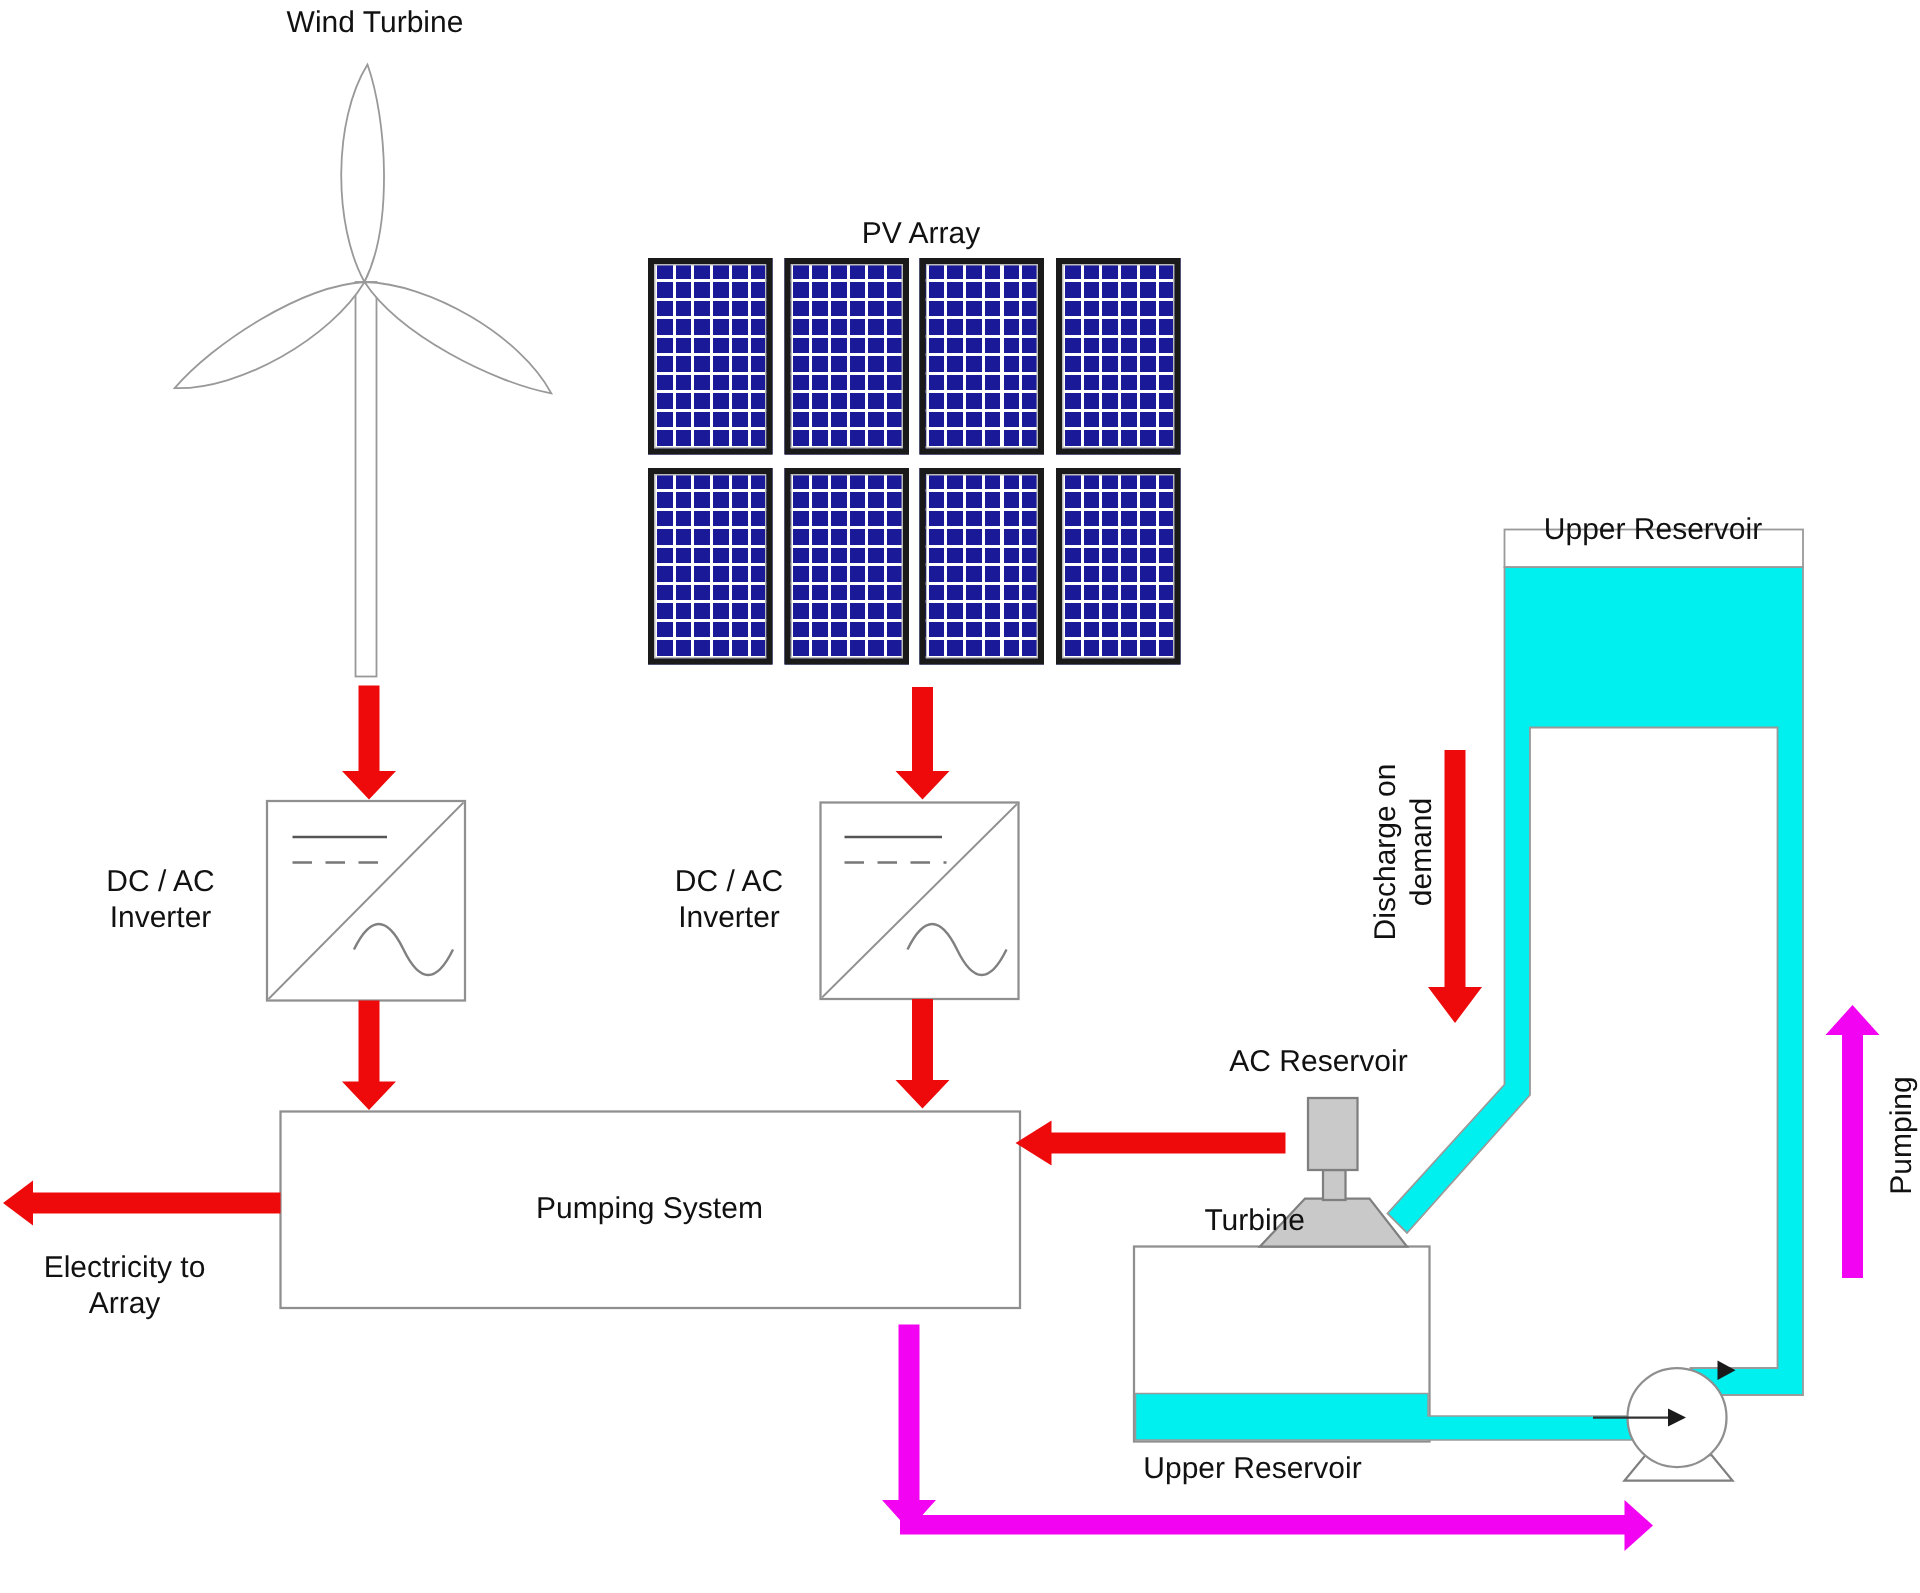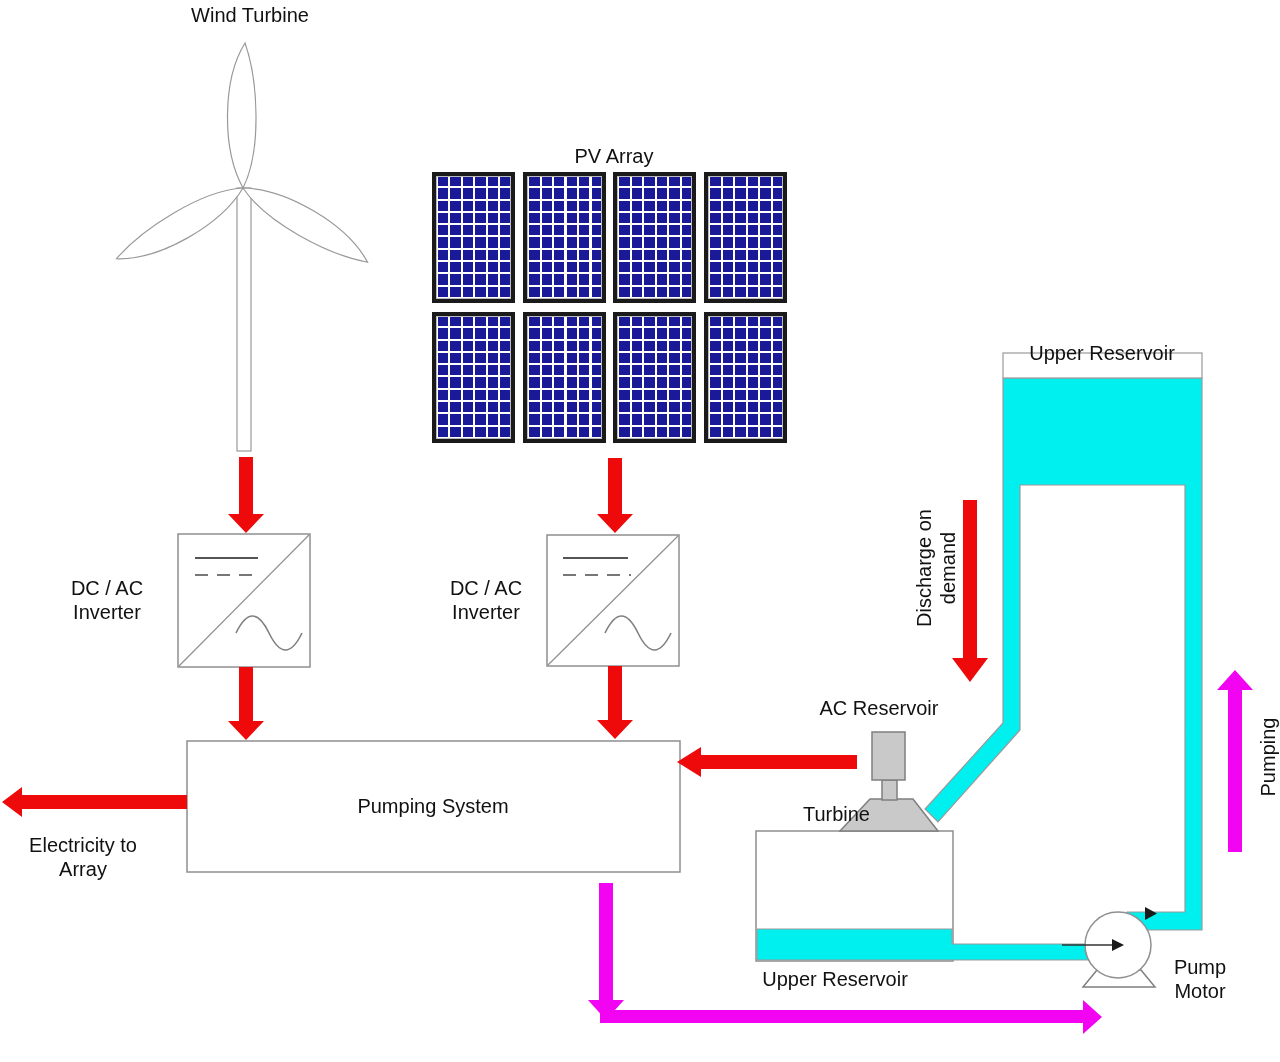--- a/index.html
+++ b/index.html
@@ -128,21 +128,17 @@
   <span>Discharge on</span>
   <span>demand</span>
 </div>
 
 <div class="lbl" style="left:779px;top:696px;width:200px;">AC Reservoir</div>
 
 <div class="lbl" style="left:710px;top:802px;width:160px;text-align:right;">Turbine</div>
 
 <div class="lbl" style="left:735px;top:967px;width:200px;">Upper Reservoir</div>
 
-<div class="lbl" style="left:1120px;top:955px;width:160px;">
-  <span>Pump</span>
-  <span>Motor</span>
-</div>
 
 <div class="lbl rot" style="left:1218px;top:747px;width:100px;height:20px;line-height:20px;">Pumping</div>
 
 
 </div>
 
 </body></html>

